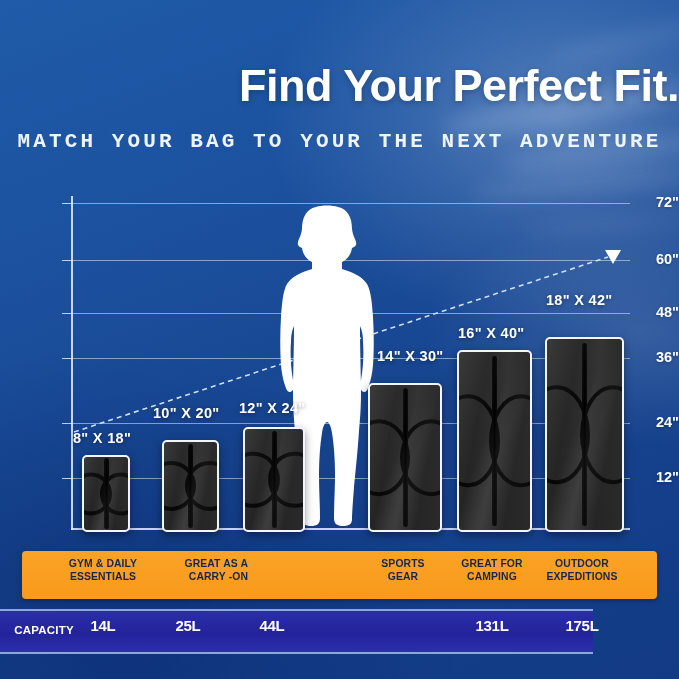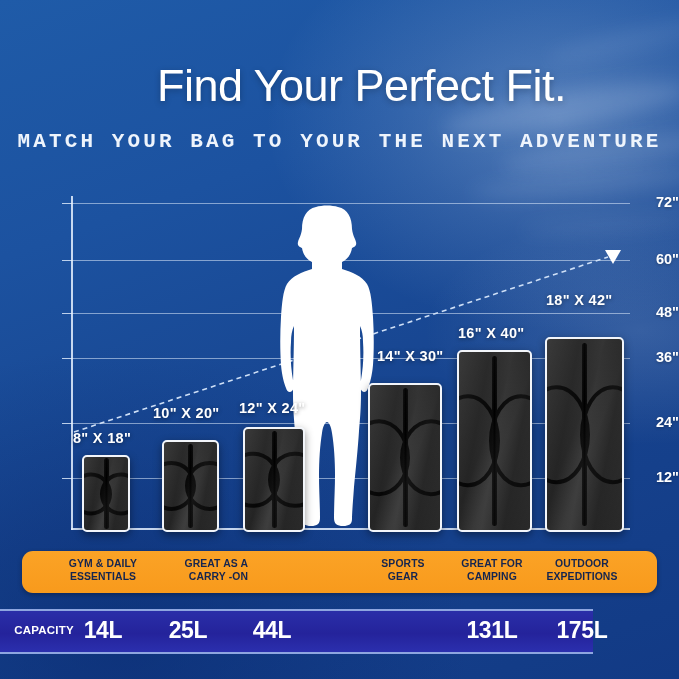--- a/index.html
+++ b/index.html
@@ -18,22 +18,22 @@
   }
   
   .cloud{position:absolute;border-radius:50%;background:rgba(226,238,252,0.16);filter:blur(9px);pointer-events:none;}
   .c1{left:440px;top:92px;width:250px;height:34px;transform:rotate(-9deg);}
   .c2{left:500px;top:140px;width:210px;height:26px;transform:rotate(-7deg);opacity:.8;}
   .c3{left:470px;top:172px;width:230px;height:22px;transform:rotate(-5deg);opacity:.65;}
   .c4{left:545px;top:30px;width:170px;height:22px;transform:rotate(-12deg);opacity:.5;}
   .c5{left:520px;top:215px;width:180px;height:18px;transform:rotate(-4deg);opacity:.45;}
 
   .title{
-    position:absolute;left:0;right:0;top:60px;text-align:center;
-    color:#ffffff;font-size:45px;font-weight:normal;letter-spacing:-0.5px;
+    position:absolute;left:0;right:0;top:60px;text-align:right;
+    color:#ffffff;font-size:45px;font-weight:bold;letter-spacing:-0.5px;
     text-shadow:0 2px 6px rgba(0,0,0,0.25);
     padding-left:44px;
   }
   .subtitle{
     position:absolute;left:0;right:0;top:130px;text-align:center;
     color:#eef4fc;font-size:21px;font-weight:bold;letter-spacing:3.1px;font-family:Liberation Mono, monospace;
   }
 
   
   #chart{position:absolute;left:0;top:0;width:679px;height:679px;}
@@ -78,44 +78,44 @@
     background:linear-gradient(110deg,rgba(255,255,255,0.07) 0%,rgba(255,255,255,0) 42%,rgba(255,255,255,0.05) 58%,rgba(255,255,255,0) 100%);
   }
   .dimlabel{
     position:absolute;color:#ffffff;font-size:14.5px;font-weight:bold;
     white-space:nowrap;letter-spacing:0.3px;
     text-shadow:0 1px 4px rgba(0,0,0,0.45);
   }
 
   
   #use-band{
-    position:absolute;left:22px;top:551px;width:635px;height:42px;
+    position:absolute;left:22px;top:551px;width:635px;height:48px;
     background:linear-gradient(180deg,#fba326 0%,#f89a1c 100%);
-    border-radius:11px;
+    border-radius:4px;
     box-shadow:0 2px 5px rgba(0,0,0,0.3);
   }
   .usecell{
     position:absolute;top:7px;text-align:center;
     color:#15254f;font-size:10.4px;font-weight:bold;line-height:12.6px;
     letter-spacing:0.1px;
   }
 
   
   #cap-band{
     position:absolute;left:0;top:609px;width:593px;height:41px;
     background:linear-gradient(180deg,#2a2ea8 0%,#24239b 55%,#2b2fae 100%);
     border-top:2px solid #8ea6e0;border-bottom:2px solid #8ea6e0;
   }
   .cap-title{
     position:absolute;left:8px;top:13px;width:72px;text-align:center;
     color:#ffffff;font-size:11.5px;font-weight:bold;letter-spacing:0.2px;
   }
   .capcell{
     position:absolute;top:6px;text-align:center;
-    color:#ffffff;font-size:23px;font-weight:bold;letter-spacing:-0.3px;
+    color:#ffffff;font-size:15px;font-weight:bold;letter-spacing:-0.3px;
   }
 </style>
 </head>
 <body>
 
 <div id="stage">
 
   <div class="cloud c1"></div>
   <div class="cloud c2"></div>
   <div class="cloud c3"></div>

